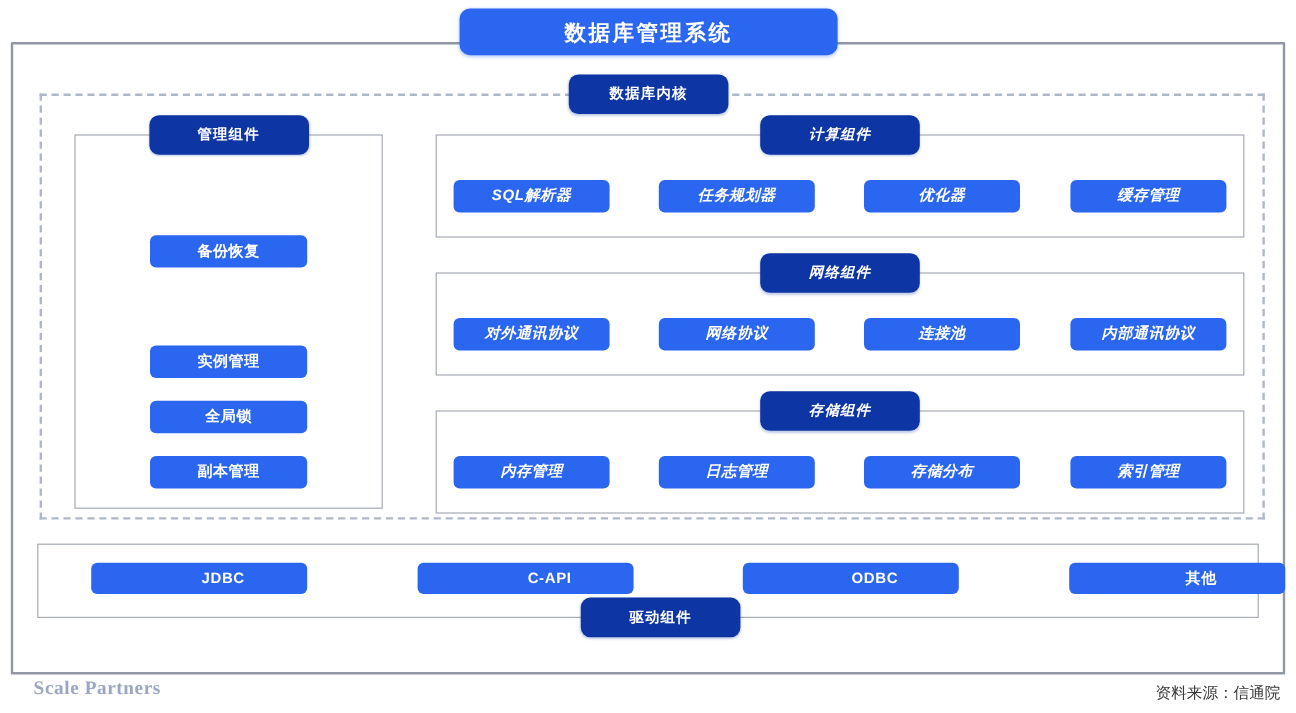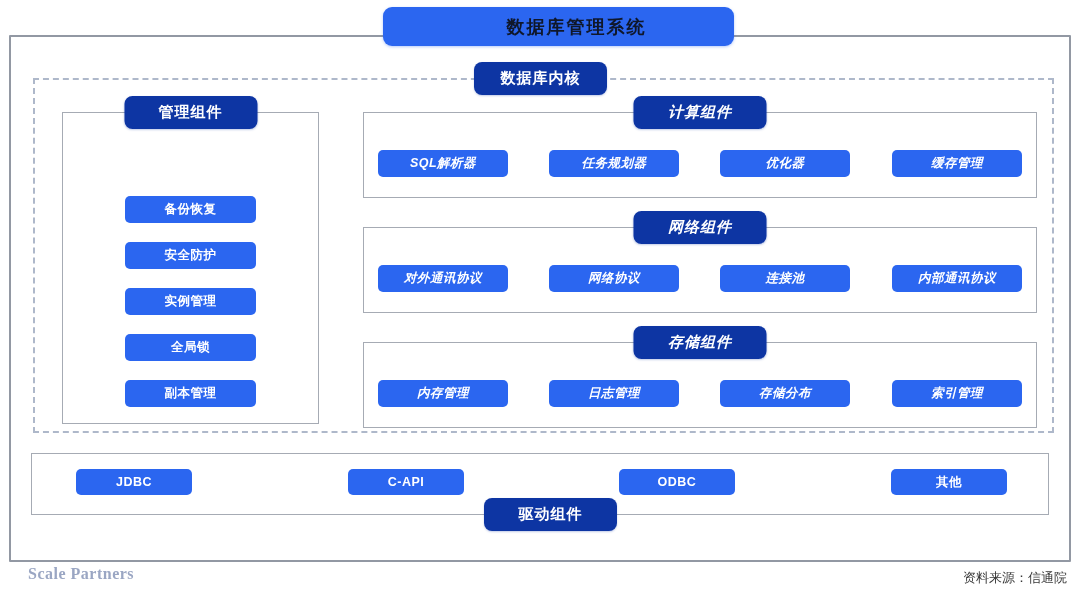--- a/index.html
+++ b/index.html
@@ -20,45 +20,44 @@
     position:absolute; border:1.5px solid #a6abb4; background:#ffffff00;
   }
   .left-col-box { left:50px; top:112px; width:255px; height:310px;margin-left:12px; }
   .section-box  { left:363px; width:672px; height:84px;font-style:italic; }
   .driver-box   { left:31px; top:453px; width:1016px; height:60px; }
 
   
   .hdr-navy {
     position:absolute; height:33px; width:133px;
     background:#0d35a3; border-radius:8px; color:#ffffff;
-    font-weight:bold; font-size:15px; letter-spacing:1px;
+    font-weight:bold; font-size:12px; letter-spacing:1px;
     display:flex; align-items:center; justify-content:center;
     box-shadow:0 1px 2px rgba(13,53,163,.25);
   }
   .hdr-center-top { left:50%; transform:translateX(-50%); top:-17px; }
 
   
   .btn-blue {
     position:absolute; background:#2b66f0; border-radius:5px; color:#ffffff;
     font-weight:bold; font-size:12.5px;
     display:flex; align-items:center; justify-content:center;
     letter-spacing:0.5px;
   }
   .mgmt-btn { left:62px; width:131px; height:27px; }
   .row-btn  { top:37px; width:130px; height:27px; }
-  .drv-btn  { top:15px; width:116px; height:26px; }
+  .drv-btn  { top:15px; width:140px; height:26px;padding-left:40px; }
 
   
   .title-box {
     position:absolute; left:383px; top:7px; width:315px; height:39px;
-    background:#2b66f0; border-radius:9px; color:#0f172a;
+    background:#2b66f0; border-radius:9px; color:#ffffff;
     font-weight:bold; font-size:18px; letter-spacing:2px;
     display:flex; align-items:center; justify-content:center;
     box-shadow:0 1px 3px rgba(43,102,240,.35);
-    padding-left:36px;
   }
   .kernel-label { left:474px; top:62px; }
   .driver-label { left:484px; top:498px; }
 
   
   .brand {
     position:absolute; left:28px; top:565px;
     font-family:"Liberation Serif","DejaVu Serif",serif;
     font-weight:bold; font-size:16px; color:#9aa6c3; letter-spacing:0.5px;
   }
@@ -72,21 +71,20 @@
 
 <div class="canvas">
 
   <div class="outer-box"></div>
 
   <div class="dashed-box"></div>
 
   <div class="thin-box left-col-box">
     <div class="hdr-navy hdr-center-top">管理组件</div>
     <div class="btn-blue mgmt-btn" style="top:83px">备份恢复</div>
-    <div class="btn-blue mgmt-btn" style="top:129px">安全防护</div>
     <div class="btn-blue mgmt-btn" style="top:221px">全局锁</div>
     <div class="btn-blue mgmt-btn" style="top:175px">实例管理</div>
     <div class="btn-blue mgmt-btn" style="top:267px">副本管理</div>
   </div>
 
   <div class="thin-box section-box" style="top:112px">
     <div class="hdr-navy hdr-center-top">计算组件</div>
     <div class="btn-blue row-btn" style="left:14px">SQL解析器</div>
     <div class="btn-blue row-btn" style="left:185px">任务规划器</div>
     <div class="btn-blue row-btn" style="left:356px">优化器</div>

